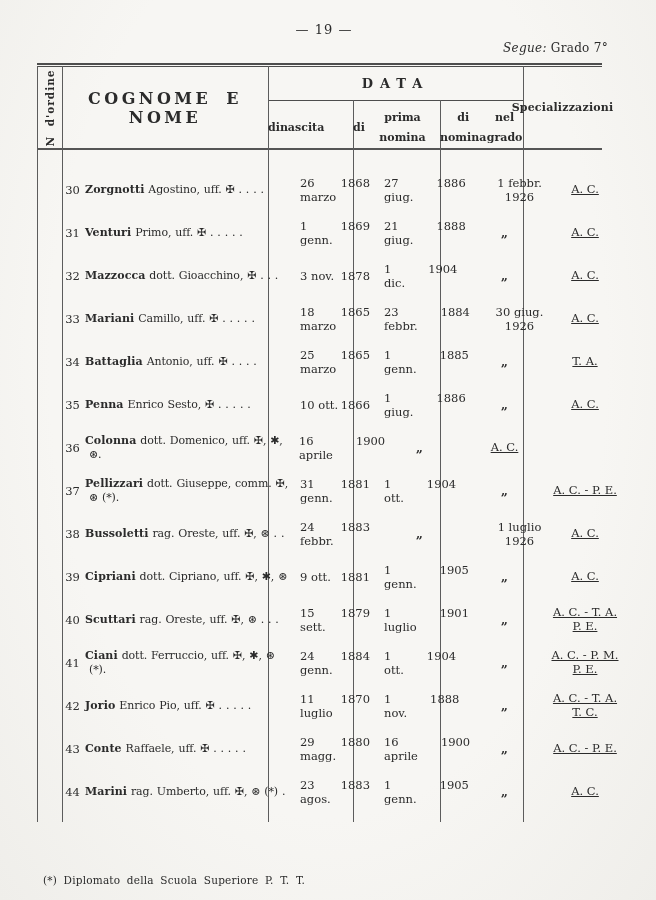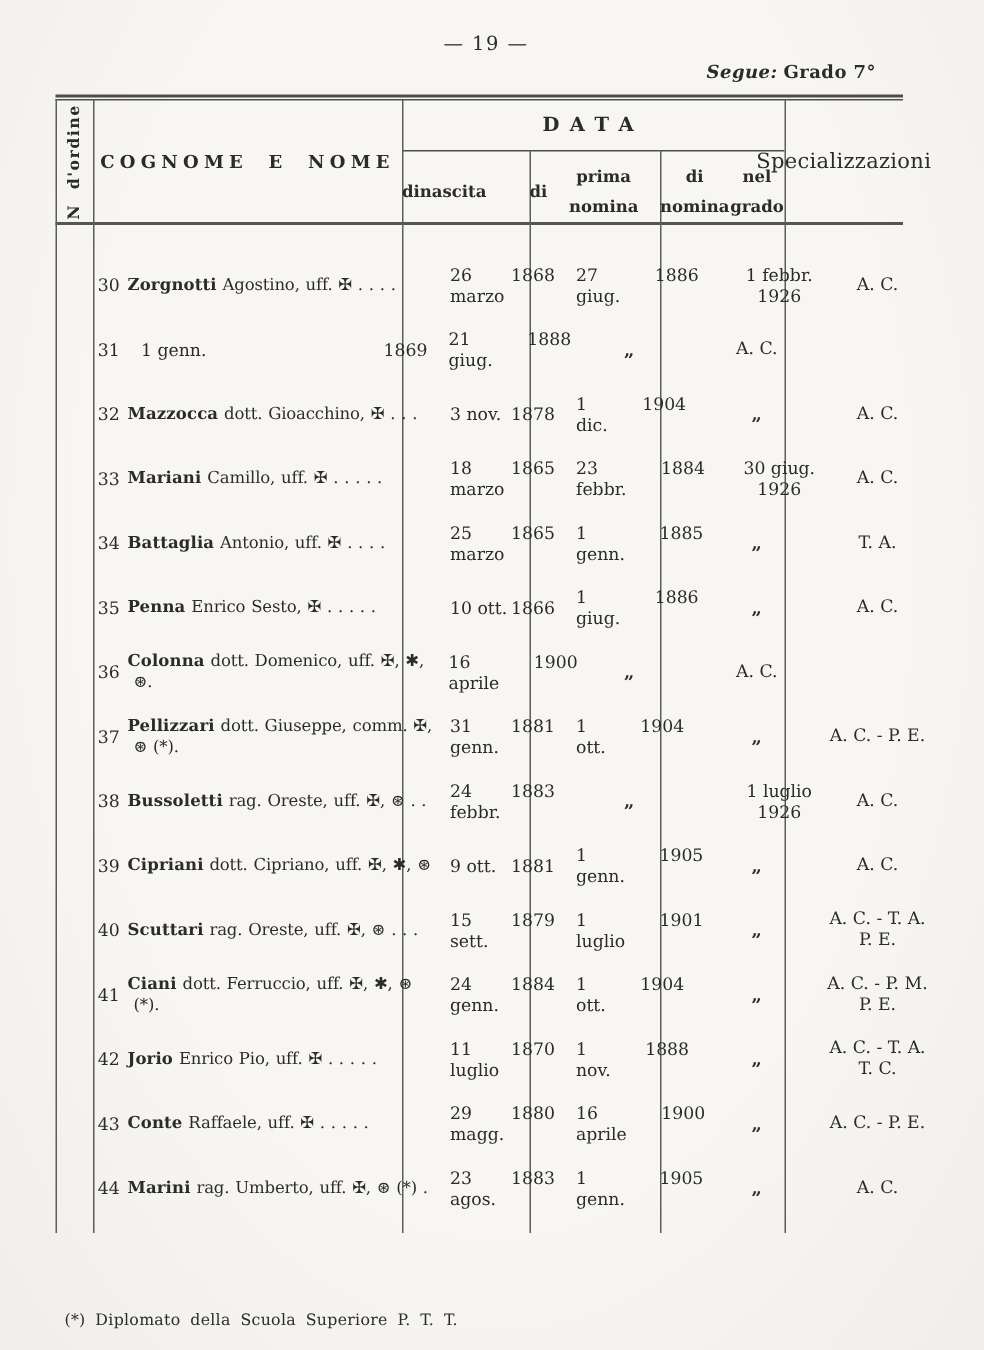--- a/index.html
+++ b/index.html
@@ -10,22 +10,22 @@
     background-image:radial-gradient(ellipse at 50% 40%, #f7f6f3 60%, #efeeea 100%);
     font-family:"DejaVu Serif","Liberation Serif",serif;
     color:#2b2b2b;
     overflow:hidden;
   }
   .page-number{
     position:absolute;top:22px;left:0;width:648px;
     text-align:center;font-size:13px;letter-spacing:1px;
   }
   .segue{
-    position:absolute;top:41px;right:72px;
-    font-size:12px;letter-spacing:0.3px;font-weight:bold;
+    position:absolute;top:41px;right:48px;
+    font-size:12px;letter-spacing:0.3px;
   }
   .segue .it{font-style:italic;margin-right:4px;}
 
   
   .hline{position:absolute;background:#4d4d4d;}
   .rule-top-a{left:37px;top:63px;width:565px;height:2px;}
   .rule-top-b{left:37px;top:66px;width:565px;height:1px;}
   .rule-data{left:268px;top:100px;width:255px;height:1px;}
   .rule-headbot{left:37px;top:148px;width:565px;height:2px;background:#555;}
   .vline{position:absolute;width:1px;background:#5c5c5c;}
@@ -37,29 +37,29 @@
   .v-spec  {left:523px;top:66px; height:756px;}
 
   
   .hcell{position:absolute;display:flex;align-items:center;justify-content:center;text-align:center;}
   .h-ord{left:37px;top:67px;width:25px;height:81px;}
   .h-ord span{
     transform:rotate(-90deg);white-space:nowrap;
     font-size:10.5px;letter-spacing:1px;word-spacing:5px;font-weight:600;
   }
   .h-name{left:62px;top:67px;width:206px;height:81px;
-    font-size:12px;letter-spacing:3.5px;word-spacing:6px;font-weight:600;}
+    font-size:16px;letter-spacing:3.5px;word-spacing:6px;font-weight:600;}
   .h-data{left:268px;top:66px;width:255px;height:34px;
     font-size:13px;letter-spacing:7px;font-weight:600;}
   .h-sub{top:101px;height:47px;flex-direction:row;justify-content:flex-start;
     padding-top:7px;font-size:11px;line-height:20px;box-sizing:border-box;font-weight:600;}
   .h-birth{left:268px;width:85px;}
   .h-first{left:353px;width:87px;}
   .h-grade{left:440px;width:83px;}
-  .h-spec{left:523px;top:67px;width:79px;height:81px;font-size:14px;font-weight:400;letter-spacing:0.2px;}
+  .h-spec{left:523px;top:67px;width:79px;height:81px;font-size:11px;font-weight:700;letter-spacing:0.2px;}
 
   
   .tbody{
     position:absolute;left:37px;top:168px;width:565px;
     display:grid;grid-template-rows:repeat(15,43px);
   }
   .row{
     display:grid;
     grid-template-columns:25px 206px 85px 87px 83px 78px;
     align-items:center;
@@ -71,21 +71,21 @@
     font-size:11px;letter-spacing:-0.1px;word-spacing:0.5px;
     white-space:nowrap;
   }
   .c-name .surname{font-weight:700;letter-spacing:0.1px;}
   .c-name .l2{padding-left:4px;}
   .c-date{display:flex;justify-content:space-between;box-sizing:border-box;}
   .c-birth{padding:0 6px 0 9px;}
   .c-first{padding:0 9px 0 8px;gap:23px;}
   .c-date.ditto,.c-grade.ditto{display:block;text-align:center;padding:0;font-size:12px;font-weight:600;}
   .c-grade{text-align:center;padding-left:30px;}
-  .c-spec{text-align:center;line-height:13.5px;}
+  .c-spec{text-align:center;line-height:13.5px;text-decoration:underline;}
 
   .footnote{
     position:absolute;left:43px;top:832px;
     font-size:10.5px;word-spacing:3px;letter-spacing:0.2px;margin-top:42px;
   }
 </style>
 </head>
 <body>
 
 <div class="page">
@@ -136,20 +136,21 @@
         </div>
         <div class="c c-date c-first">
           <span>27 giug.</span>
           <span>1886</span>
         </div>
         <div class="c c-grade">1 febbr. 1926</div>
         <div class="c c-spec">A. C.</div>
       </div>
       <div class="row">
         <div class="c c-n">31</div>
+        <div class="c c-name"><span class="surname">Venturi</span> Primo, uff. ✠ . . . . .</div>
         <div class="c c-date c-birth">
           <span>1 genn.</span>
           <span>1869</span>
         </div>
         <div class="c c-date c-first">
           <span>21 giug.</span>
           <span>1888</span>
         </div>
         <div class="c c-grade ditto">„</div>
         <div class="c c-spec">A. C.</div>

